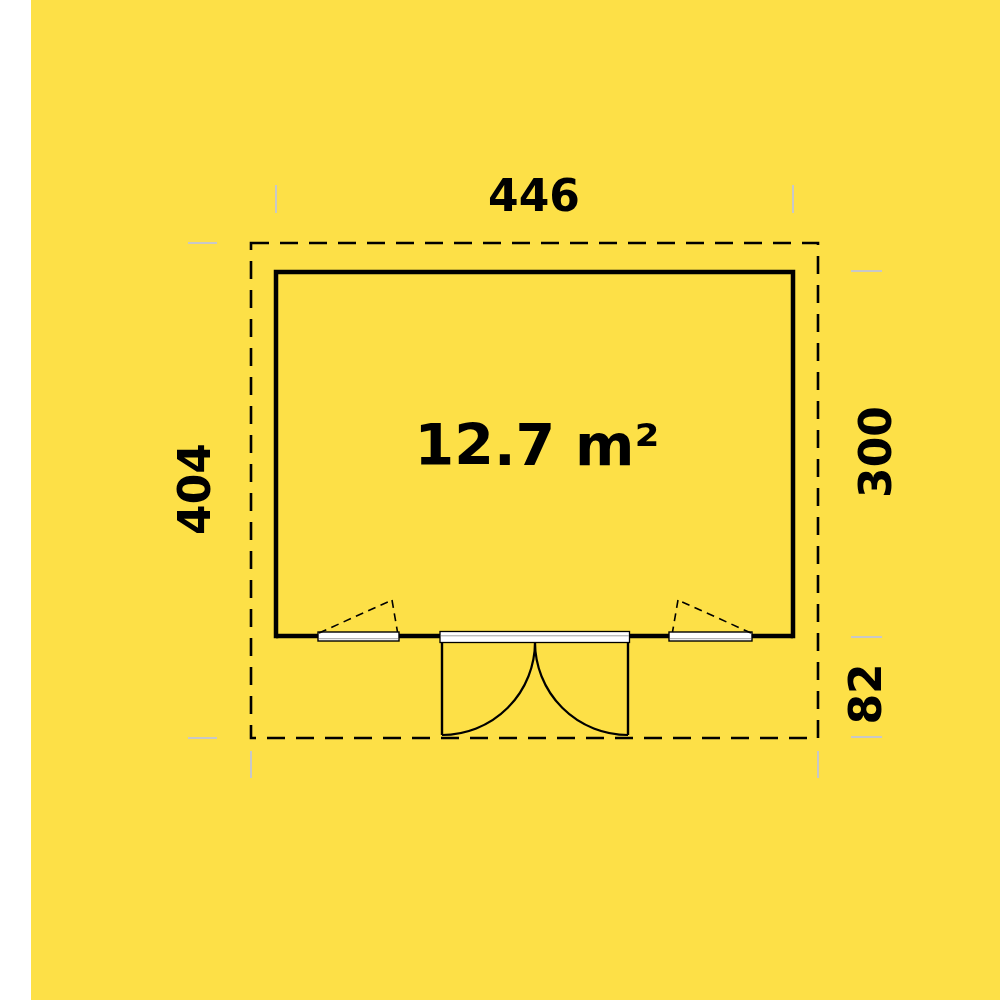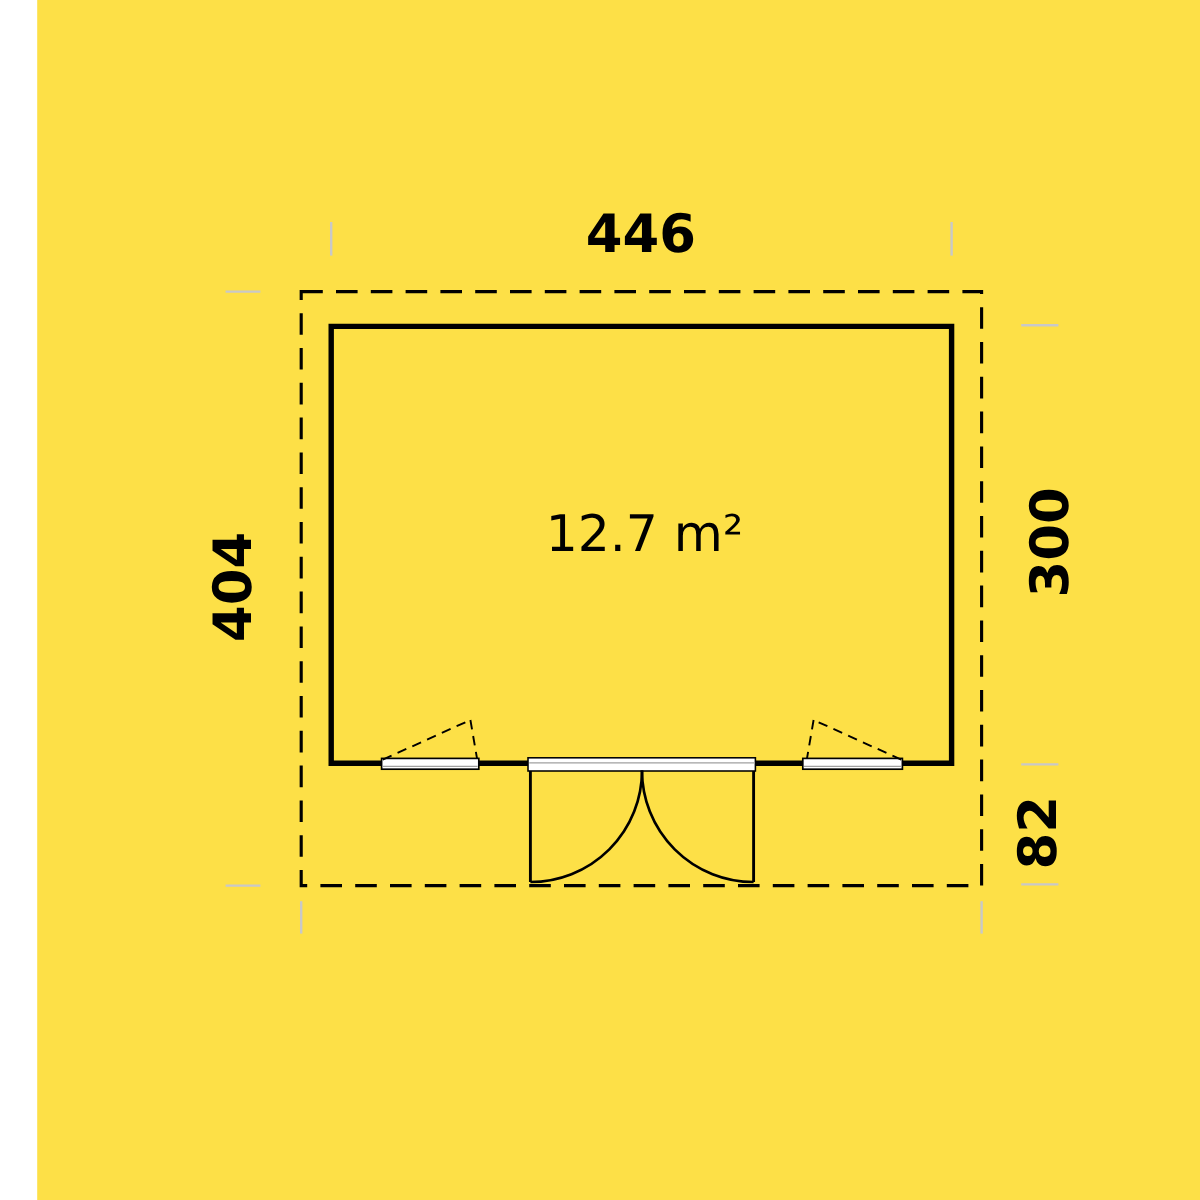--- a/index.html
+++ b/index.html
@@ -29,22 +29,22 @@
     line-height: 1;
     white-space: nowrap;
     transform: translate(-50%, -50%);
   }
   .dim-label.rot {
     transform: translate(-50%, -50%) rotate(-90deg);
   }
   .area-label {
     position: absolute;
     color: #000000;
-    font-size: 42px;
-    font-weight: 400;
+    font-size: 57px;
+    font-weight: 700;
     line-height: 1;
     white-space: nowrap;
     transform: translate(-50%, -50%);
   }
 </style>
 </head>
 <body>
 
 <div class="canvas">
 

